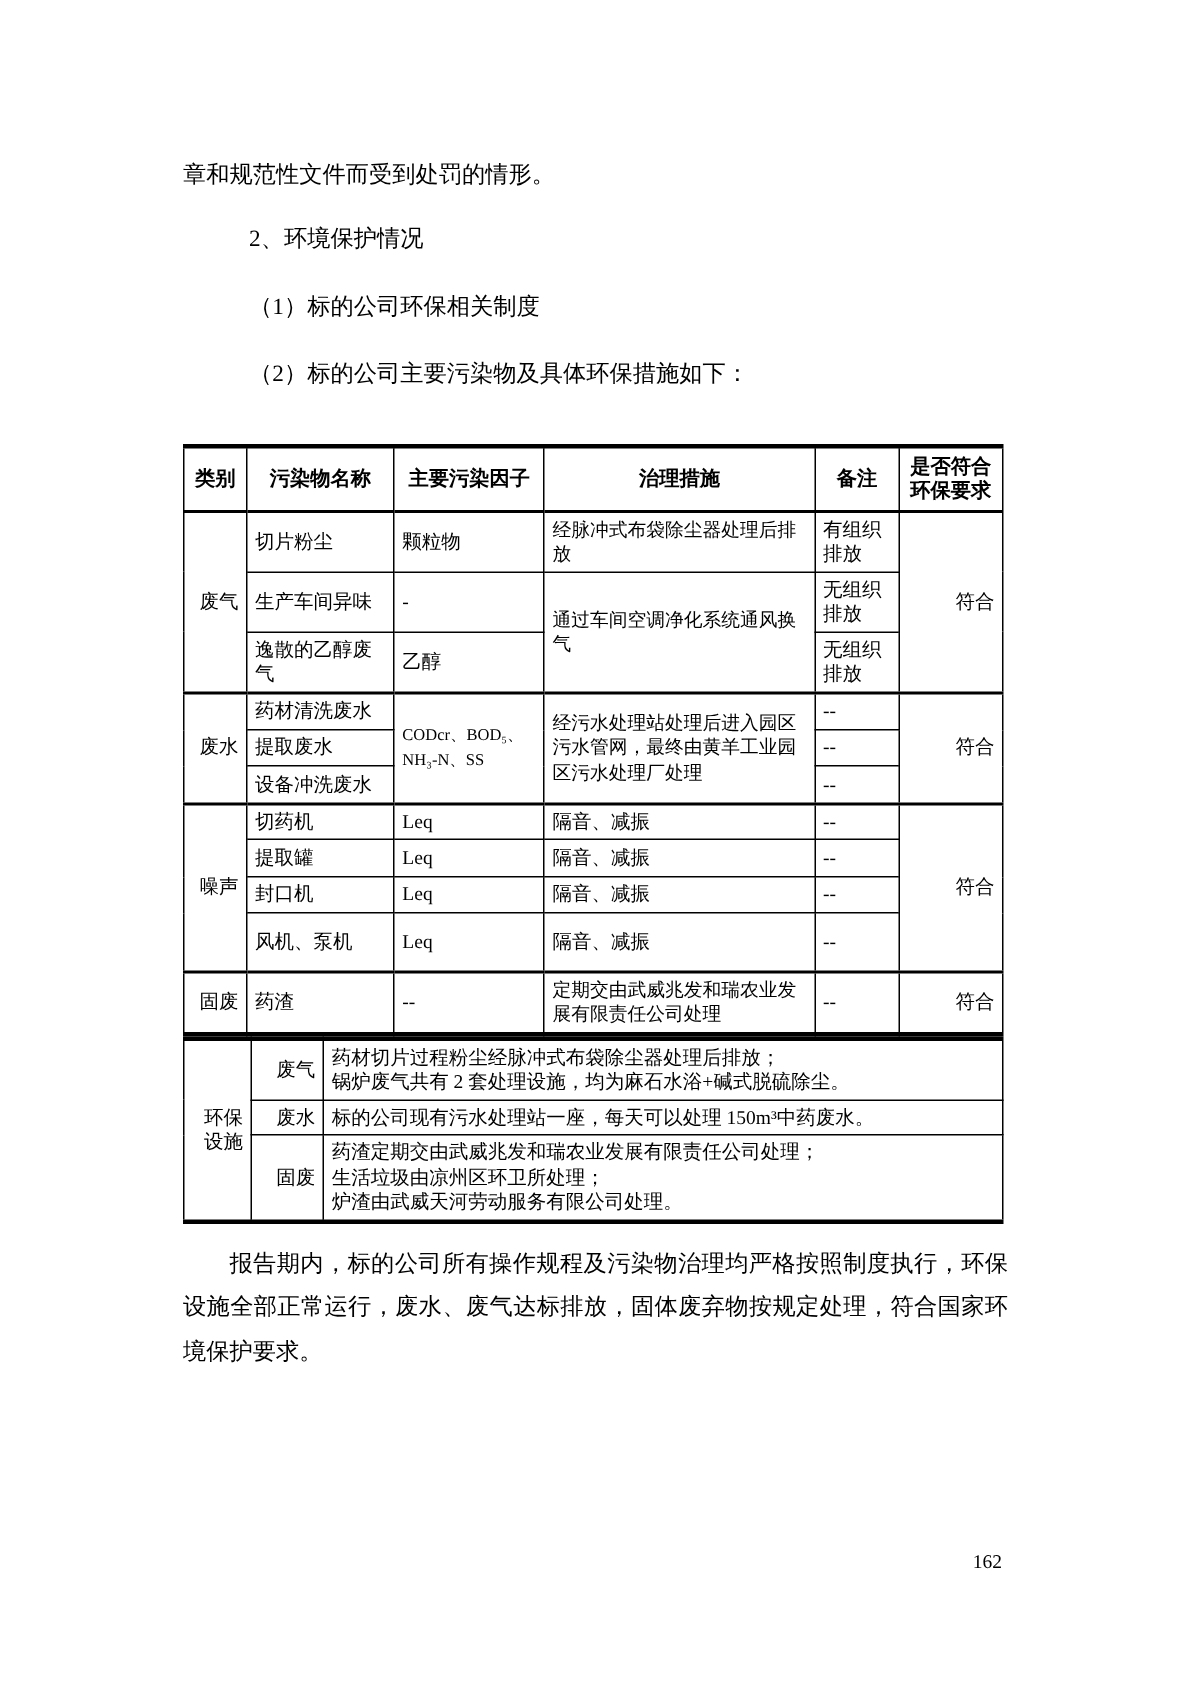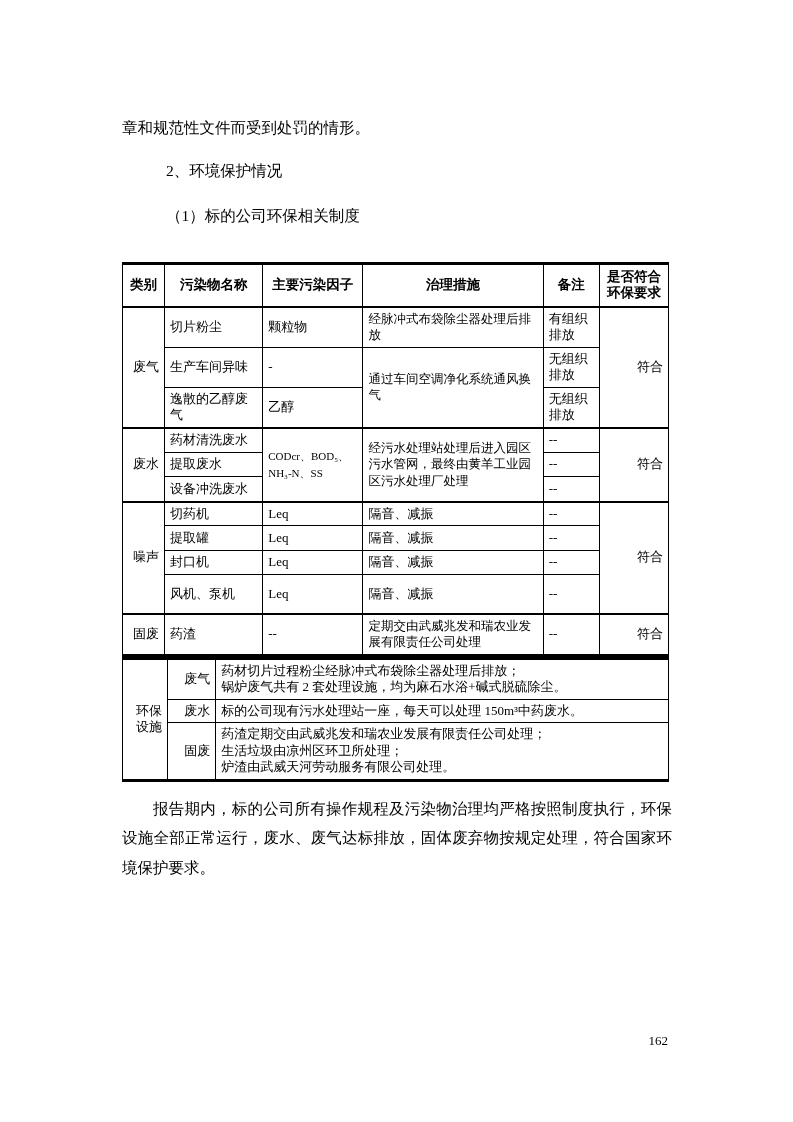--- a/index.html
+++ b/index.html
@@ -4,21 +4,21 @@
 <style>
   html,body { margin:0; padding:0; background:#ffffff; }
   .page {
     position:relative;
     width:793px; height:1122px;
     background:#ffffff;
     color:#000;
     font-family:"Liberation Serif","DejaVu Serif",serif;
     overflow:hidden;
   }
-  .content { position:absolute; left:122px; top:16px; width:550px; }
+  .content { position:absolute; left:122px; top:5px; width:550px; }
 
   .body-text {
     font-size:15.5px; line-height:29.5px;
     text-align:justify; margin:0;
   }
   .indent2 { text-indent:31px; }
   .heading {
     font-size:15.5px; line-height:29px;
     margin:16px; text-indent:28px; text-align:left;
   }
@@ -66,20 +66,21 @@
 <div class="page">
   <div class="content">
 
     <p class="body-text mt-first">章和规范性文件而受到处罚的情形。</p>
 
     <p class="heading mt-h2">2、环境保护情况</p>
 
     <p class="heading mt-h21">（1）标的公司环保相关制度</p>
 
 
+    <p class="heading mt-h22">（2）标的公司主要污染物及具体环保措施如下：</p>
 
     <table class="doc-table tbl1">
       <colgroup>
         <col style="width:42px">
           <col style="width:98px">
           <col style="width:100px">
         <col style="width:180px">
           <col style="width:56px">
           <col style="width:69px">
       </colgroup>

